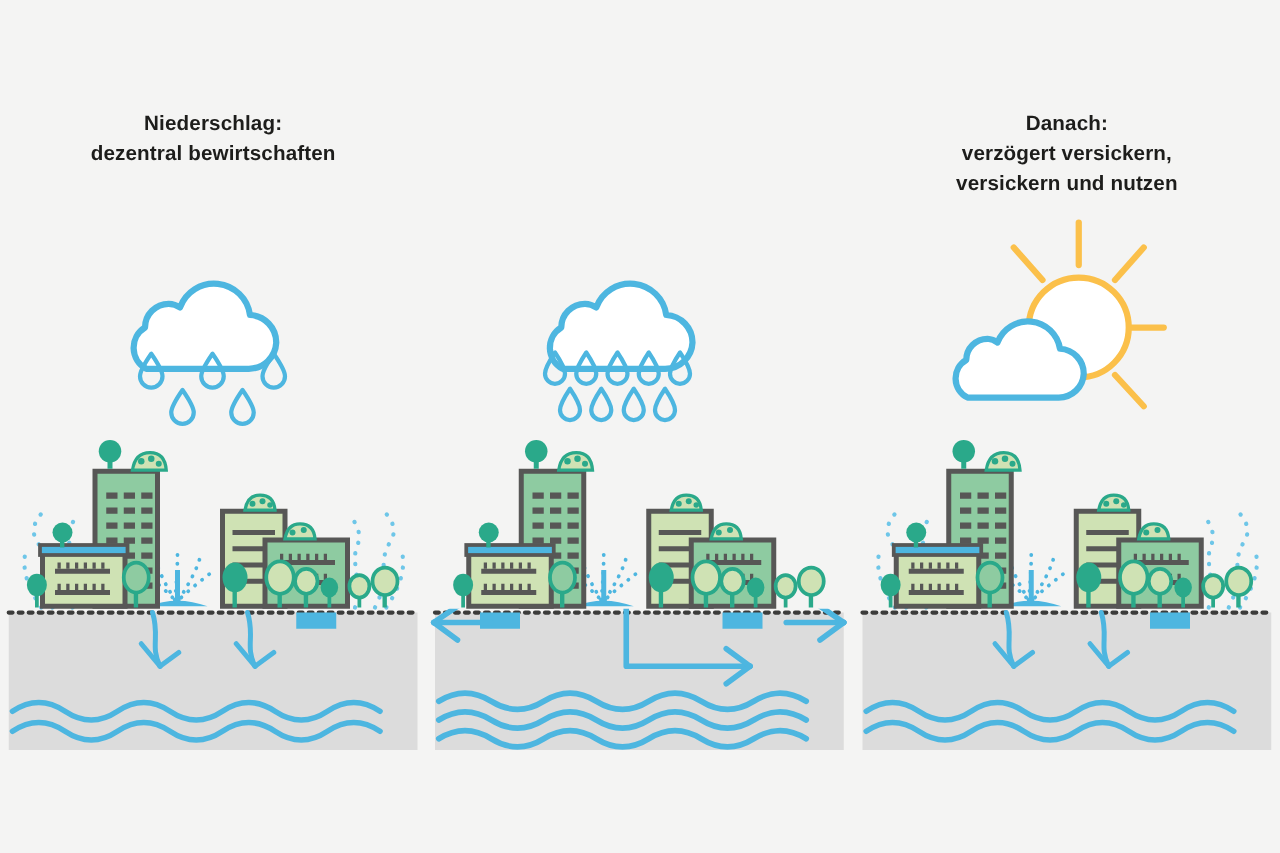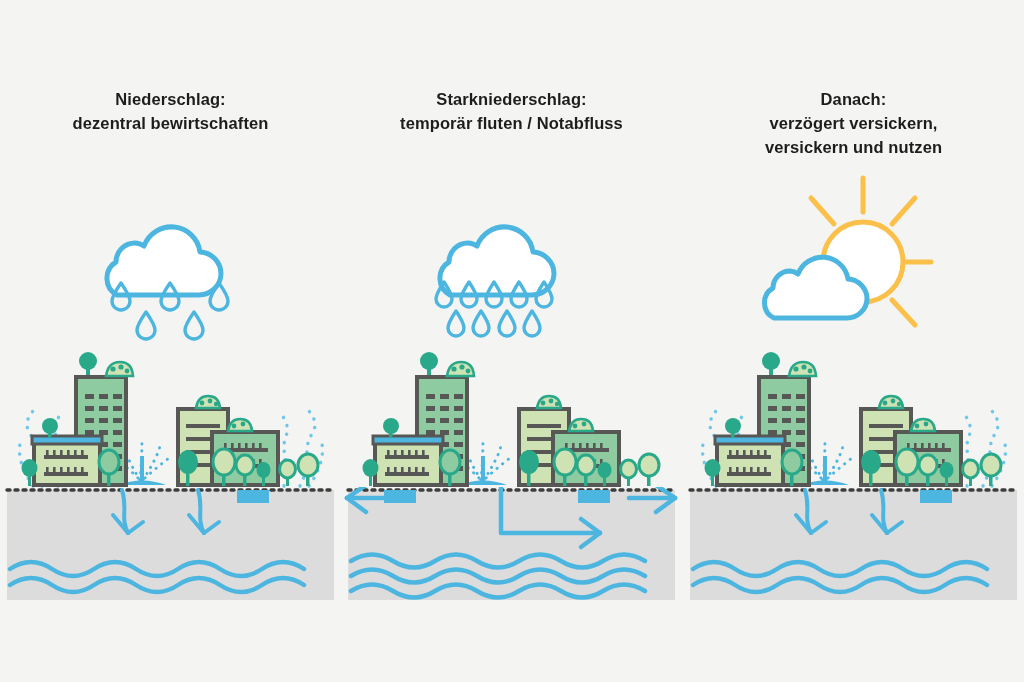--- a/index.html
+++ b/index.html
@@ -222,22 +222,20 @@
           <path d="M204 46 L219 35"></path>
       </g>
       <g fill="none" stroke="#4db6e0" stroke-width="4.5" stroke-linecap="round">
         <path d="M10 82 q21 -14 42 0 t42 0 t42 0 t42 0 t42 0 t42 0 t42 0"></path>
         <path d="M10 98 q21 -14 42 0 t42 0 t42 0 t42 0 t42 0 t42 0 t42 0"></path>
       </g>
     </svg>
   </div>
 
   <div class="panel" style="left:341px;width:341px;">
-    <div class="panel-title">Starkniederschlag:
-temporär fluten / Notabfluss</div>
 
     <svg class="sky-svg" viewBox="0 0 341 180">
       <g fill="#ffffff" stroke="#4db6e0" stroke-width="5" stroke-linejoin="round">
         <path d="M108 92 a19 19 0 0 1 19-19 a16 16 0 0 1 9 3
                  a29 29 0 0 1 56 6
                  a22 22 0 0 1 21 22 a22 22 0 0 1-22 21
                  H109 a19 19 0 0 1-1-33 Z"></path>
       </g>
       <g fill="none" stroke="#4db6e0" stroke-width="3.4" stroke-linejoin="round">
         <path d="M103 112 c0 0 -8 12 -8 17 a8 8 0 0 0 16 0 c0 -5 -8 -17 -8 -17 Z"></path>

